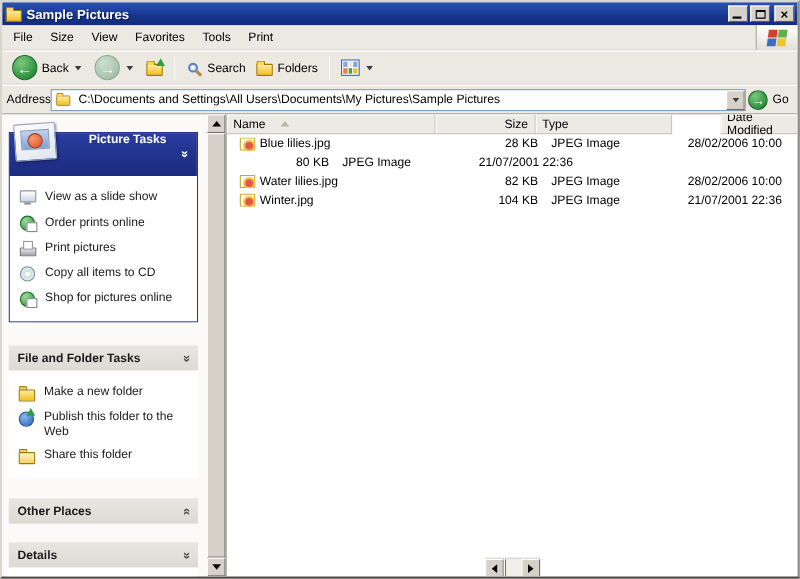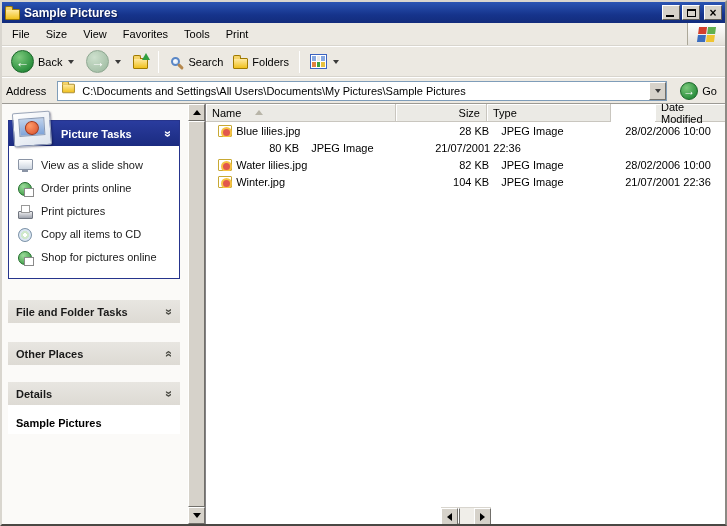--- a/index.html
+++ b/index.html
@@ -57,44 +57,44 @@
   .views-grid{width:17px;height:15px;border:1px solid #3A62C0;background:#fff;flex:none;
     display:grid;grid-template-columns:repeat(3,1fr);grid-gap:1px;padding:1px;}
   .views-grid span{display:block;}
   .vg1{background:#86A7E0;}.vg2{background:#E8E8E8;}.vg3{background:#86A7E0;}
   .vg4{background:#E0823F;}.vg5{background:#3FA23F;}.vg6{background:#E8C23F;}
   .up-arrow-overlay{position:absolute;right:-3px;top:-6px;width:0;height:0;
     border-left:4px solid transparent;border-right:4px solid transparent;border-bottom:7px solid #2F9E3F;}
   .rel{position:relative;}
   
   .addressbar{height:26px;flex:none;display:flex;align-items:center;background:#ECE9E2;
-    border-top:1px solid #FFFFFF;padding:0 4px;gap:11px;}
+    border-top:1px solid #FFFFFF;padding:0 4px;gap:0;}
   .address-label{flex:none;color:#000;}
   .address-input{flex:1;height:20px;background:#fff;border:1px solid #7F9DB9;
-    display:flex;padding-left:3px;overflow:hidden;}
+    display:flex;align-items:center;padding-left:3px;overflow:hidden;}
   .address-input .folder-glyph{transform:scale(.85);margin-top:1px;}
   .address-text{flex:1;margin-left:4px;white-space:nowrap;overflow:hidden;border:none;outline:none;
     font:11px "Liberation Sans",sans-serif;background:transparent;}
   .drop-btn{width:17px;height:18px;flex:none;background:#D6D2CA;
     border:1px solid;border-color:#FFFFFF #716F6A #716F6A #FFFFFF;
     display:flex;align-items:center;justify-content:center;}
   .go-group{display:flex;align-items:center;gap:4px;flex:none;padding:0 4px 0 2px;}
   .circle.go{width:18px;height:18px;font-size:12px;}
   
   .main{flex:1;display:flex;border-top:1px solid #9C9A94;background:#fff;overflow:hidden;}
   .sidebar{width:186px;flex:none;background:#FBFAF8;overflow:hidden;position:relative;padding:0 0 0 6px;}
   .panel{width:172px;position:relative;}
   .panel-hdr{height:23px;display:flex;align-items:center;padding:0 8px;
     background:linear-gradient(#E8E6E1,#DDDAD4);font-weight:bold;color:#1a1a1a;}
   .panel-hdr .chev{margin-left:auto;}
   .chev{display:inline-block;transform:rotate(-90deg);font-weight:bold;font-size:12px;color:#4D4D46;}
   .chev.down{transform:rotate(-90deg);}
   .pt-panel{margin-top:16px;border:1px solid #26348C;background:#fff;}
-  .pt-hdr{height:25px;display:flex;align-items:center;background:linear-gradient(#2A3C9E,#1B2B80);
-    padding:0 8px 0 52px;color:#fff;font-weight:bold;}
+  .pt-hdr{height:39px;display:flex;align-items:center;background:linear-gradient(#2A3C9E,#1B2B80);
+    padding:0 8px 0 52px;color:#fff;font-weight:bold;flex-direction:column;}
   .pt-hdr .chev{margin-left:auto;color:#fff;}
   .pt-icon{position:absolute;left:4px;top:-9px;width:38px;height:34px;z-index:2;
     background:linear-gradient(150deg,#FFFFFF,#DDE4EE);border:1px solid #9AA5B8;border-radius:2px;
     box-shadow:1px 1px 2px rgba(0,0,40,.4);transform:rotate(-4deg);}
   .pt-icon::before{content:"";position:absolute;left:5px;top:5px;right:5px;bottom:9px;
     background:linear-gradient(#BFD2EC,#7FA3D8);border:1px solid #8899B5;}
   .pt-icon::after{content:"";position:absolute;left:11px;top:8px;width:12px;height:12px;border-radius:50%;
     background:radial-gradient(circle at 35% 30%,#FF9B6A,#D84E2A);border:1px solid #A33A1E;}
   .panel-body{padding:12px 4px 10px 8px;background:#fff;}
   .task{display:flex;align-items:flex-start;margin-bottom:7px;cursor:pointer;}
@@ -286,20 +286,34 @@
             <span class="task-label" data-name="task-label">Shop for pictures online</span>
           </div>
         </div>
       </div>
 
       <div class="panel gap21" data-name="file-folder-tasks-panel">
         <div class="panel-hdr" data-name="file-folder-tasks-header">
           <span data-name="file-folder-tasks-title">File and Folder Tasks</span>
           <span class="chev" data-name="chevron-up-icon">«</span>
         </div>
+        <div class="panel-body" data-name="file-folder-tasks-body">
+          <div class="task" data-name="task-item" style="">
+            <span class="ticon" data-name="new-folder-icon"></span>
+            <span class="task-label" data-name="task-label">Make a new folder</span>
+          </div>
+            <div class="task" data-name="task-item" style="">
+            <span class="ticon" data-name="publish-web-icon"></span>
+            <span class="task-label" data-name="task-label">Publish this folder to the Web</span>
+          </div>
+            <div class="task" data-name="task-item" style="">
+            <span class="ticon" data-name="share-folder-icon"></span>
+            <span class="task-label" data-name="task-label">Share this folder</span>
+          </div>
+        </div>
       </div>
 
       <div class="panel gap19" data-name="other-places-panel">
         <div class="panel-hdr" data-name="other-places-header">
           <span data-name="other-places-title">Other Places</span>
           <span class="chev down" data-name="chevron-down-icon">»</span>
         </div>
       </div>
 
       <div class="panel gap17" data-name="details-panel">

